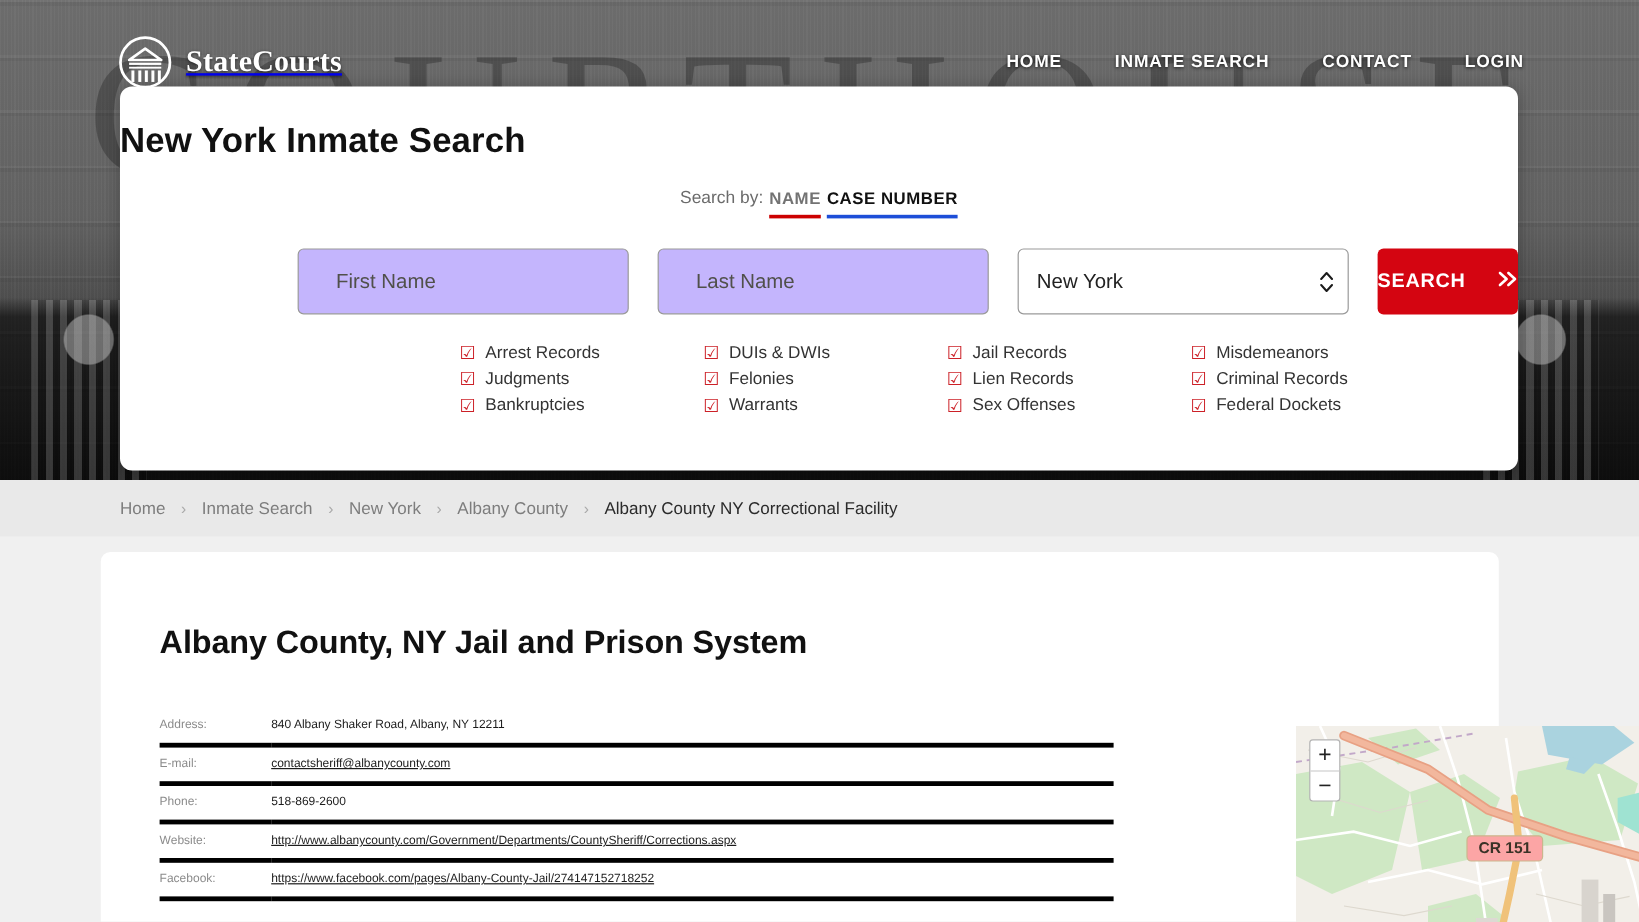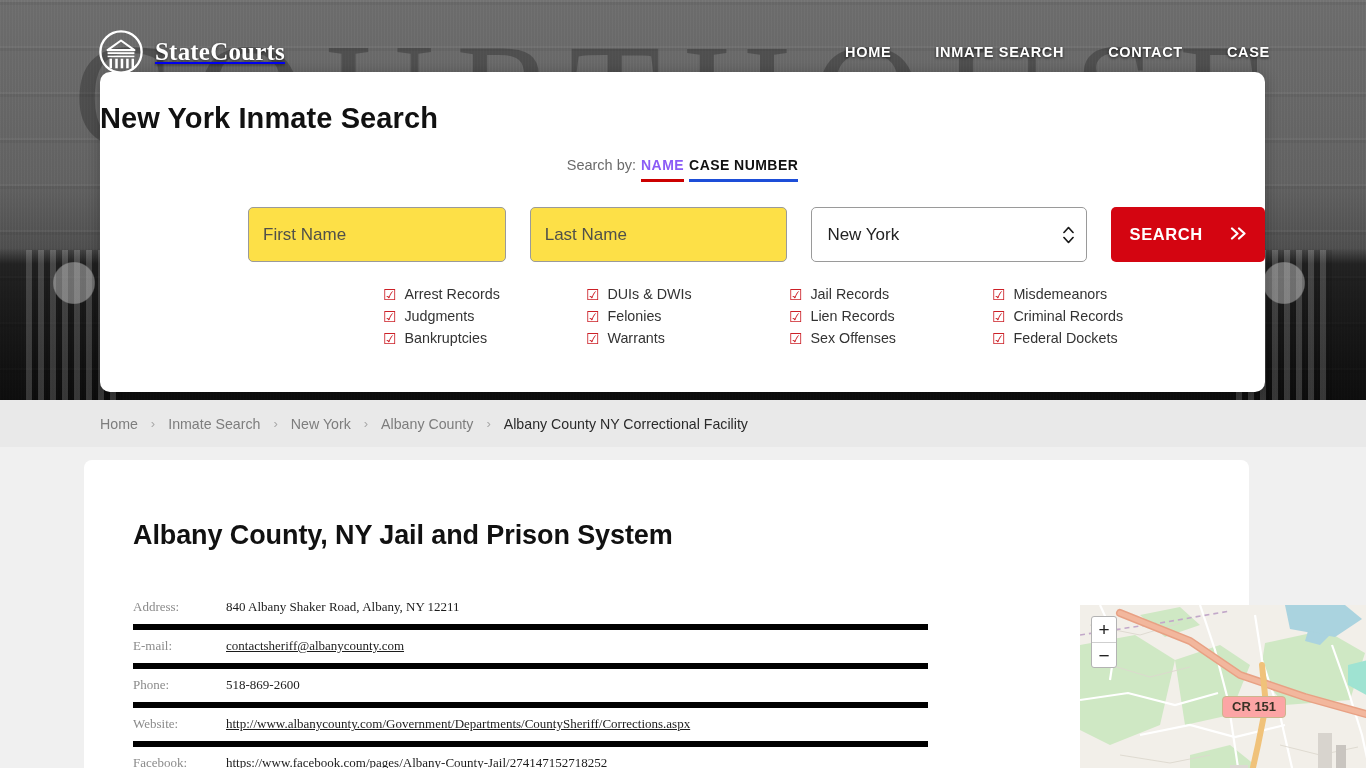--- a/index.html
+++ b/index.html
@@ -115,37 +115,37 @@
     gap: 5px;
     margin-top: 22px;
   }
   .searchby-label { color: #6b6b6b; font-size: 14.5px; }
   .tab {
     font-size: 14px; font-weight: 700;
     letter-spacing: .45px;
     padding-bottom: 6px;
     cursor: pointer;
   }
-  .tab.active { color: #8b5cf6; border-bottom: 3px solid #cc0000; }
+  .tab.active { color: #737373; border-bottom: 3px solid #cc0000; }
   .tab.inactive { color: #111; border-bottom: 3px solid #1d4ed8; }
 
   .form-row {
     display: flex; align-items: center;
     gap: 24px;
     margin: 25px 0 0 148px;
   }
   .field {
     width: 276px; height: 55px;
     border: 1px solid #9a9a9a;
     border-radius: 5px;
-    background: #fde047;
+    background: #c4b5fd;
     font-family: "Liberation Sans", sans-serif;
     font-size: 17px;
     color: #3a3a3a;
-    padding: 0 14px;
+    padding: 0 31px;
     outline: none;
   }
   .field::placeholder { color: #50504a; opacity: 1; }
   .select-wrap { position: relative; width: 276px; height: 55px; }
   .select-box {
     width: 276px; height: 55px;
     border: 1px solid #9a9a9a;
     border-radius: 5px;
     background: #fff;
     display: flex; align-items: center;
@@ -215,24 +215,23 @@
     font-size: 27px; font-weight: 700; color: #111;
     letter-spacing: -.1px;
   }
   .info-table {
     margin: 40px 0 0 49px;
     width: 795px;
     border-collapse: collapse;
   }
   .info-table td {
     padding: 8px 0 9px;
-    border-bottom: 6px solid #000000;
-    font-size: 13px;
+    border-bottom: 4px solid #000000;
+    font-size: 10px;
     vertical-align: top;
-    font-family: Liberation Serif, serif;
   }
   .info-table td.k { width: 93px; color: #8b8b8b; }
   .info-table td.v { color: #1c1c1c; }
   .info-table a { color: #1c1c1c; text-decoration: underline; cursor: pointer; }
 
   
   .map {
     position: absolute; left: 996px; top: 145px;
     width: 318px; height: 176px;
     overflow: hidden;
@@ -289,21 +288,21 @@
           <rect x="35" y="31" width="2.6" height="10" fill="#ffffff"></rect>
         </svg>
       </span>
       <span class="brand-name">StateCourts</span>
     </a>
 
     <nav class="mainnav">
       <a class="navlink" href="#">HOME</a>
       <a class="navlink" href="#">INMATE SEARCH</a>
       <a class="navlink" href="#">CONTACT</a>
-      <a class="navlink" href="#">CASE</a>
+      <a class="navlink" href="#">LOGIN</a>
     </nav>
   </div>
 
   <div class="search-card">
     <div class="card-title">New York Inmate Search</div>
 
     <div class="searchby">
       <span class="searchby-label">Search by:</span>
       <span class="tab active">NAME</span>
       <span class="tab inactive">CASE NUMBER</span>

